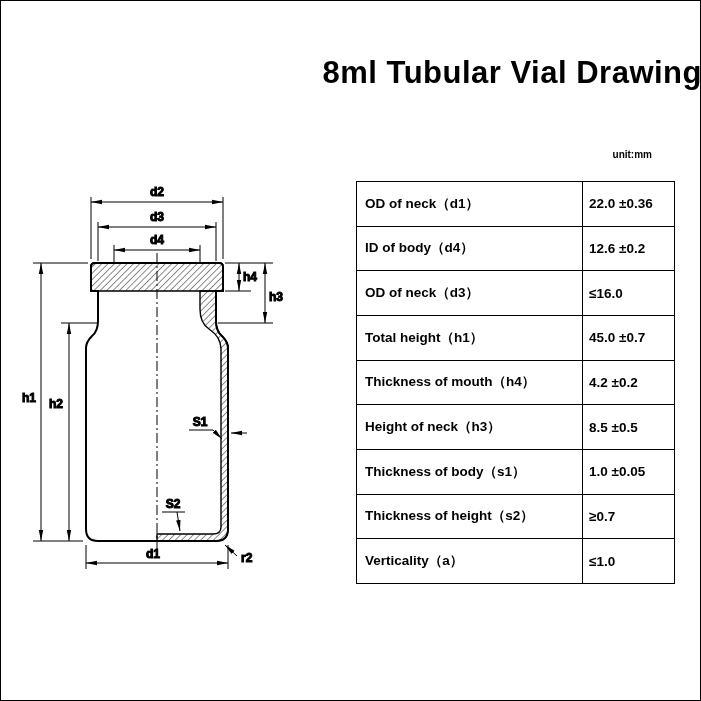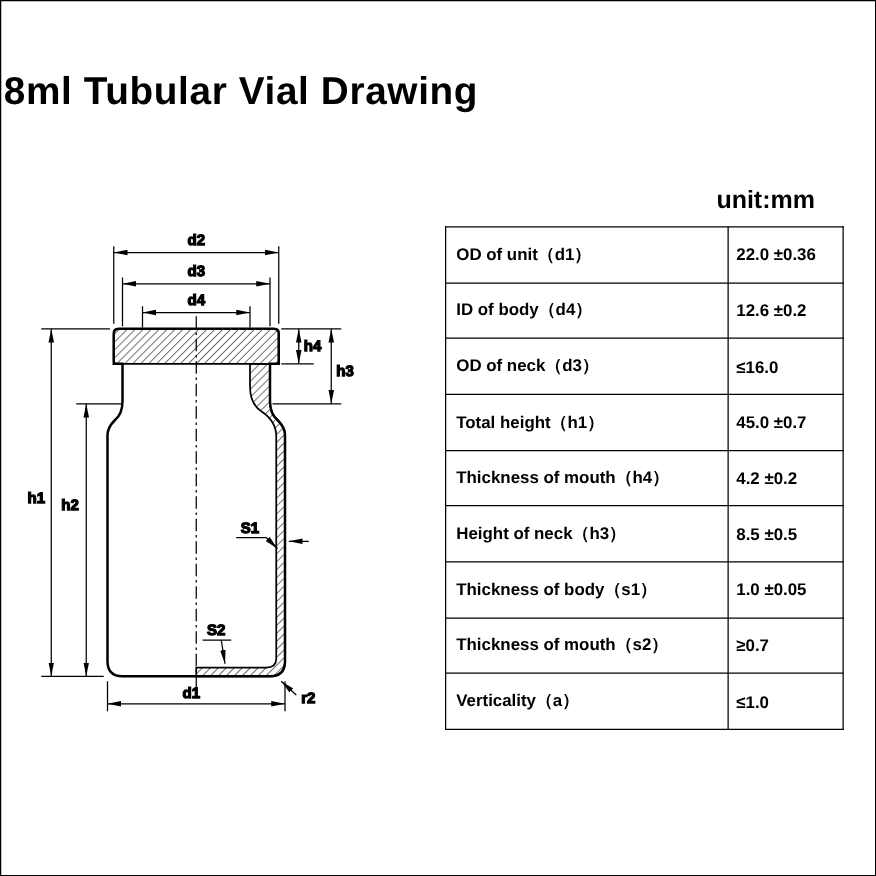--- a/index.html
+++ b/index.html
@@ -1,21 +1,21 @@
 <!DOCTYPE html>
 <html><head>
 <meta charset="utf-8">
 <style>
   html,body{margin:0;padding:0;background:#fff;}
   body{width:701px;height:701px;font-family:"Liberation Sans",sans-serif;}
   .page{position:relative;width:699px;height:699px;border:1px solid #000;background:#fff;overflow:hidden;}
-  .title{position:absolute;top:52px;left:0;width:100%;margin:2px;text-align:left;
+  .title{position:absolute;top:52px;left:0;width:100%;margin:2px;text-align:right;
          font-size:31px;font-weight:bold;color:#000;letter-spacing:.5px;}
   .unit{position:absolute;left:355px;top:148px;width:296px;text-align:right;
-        font-size:20px;font-weight:bold;color:#000;}
+        font-size:10px;font-weight:bold;color:#000;}
   table.spec{position:absolute;left:355px;top:180px;width:296px;height:403px;
              border-collapse:collapse;table-layout:fixed;}
   table.spec td{border:1px solid #000;font-size:13.5px;font-weight:bold;color:#000;
                 vertical-align:middle;overflow:hidden;white-space:nowrap;}
   td.lbl{width:213px;padding:0 4px 0 8px;}
   td.val{width:83px;padding:0 2px 0 6px;}
   svg.drawing{position:absolute;left:0;top:140px;}
   svg text{font-family:"Liberation Sans",sans-serif;font-size:12px;font-weight:bold;fill:#000;}
   .sil{fill:#fff;stroke:#000;stroke-width:2;}
   .hat{fill:url(#hatch);stroke:#000;stroke-width:1.4;}
@@ -27,21 +27,21 @@
 
 <div class="page">
 
   <h1 class="title">8ml Tubular Vial Drawing</h1>
 
   <div class="unit">unit:mm</div>
 
   <table class="spec">
     <tbody>
       <tr>
-          <td class="lbl">OD of unit（d1）</td>
+          <td class="lbl">OD of neck（d1）</td>
           <td class="val">22.0 ±0.36</td>
         </tr>
       <tr>
           <td class="lbl">ID of body（d4）</td>
           <td class="val">12.6 ±0.2</td>
         </tr>
       <tr>
           <td class="lbl">OD of neck（d3）</td>
           <td class="val">≤16.0</td>
         </tr>
@@ -55,21 +55,21 @@
         </tr>
       <tr>
           <td class="lbl">Height of neck（h3）</td>
           <td class="val">8.5 ±0.5</td>
         </tr>
       <tr>
           <td class="lbl">Thickness of body（s1）</td>
           <td class="val">1.0 ±0.05</td>
         </tr>
       <tr>
-          <td class="lbl">Thickness of mouth（s2）</td>
+          <td class="lbl">Thickness of height（s2）</td>
           <td class="val">≥0.7</td>
         </tr>
       <tr>
           <td class="lbl">Verticality（a）</td>
           <td class="val">≤1.0</td>
         </tr>
     </tbody>
   </table>
 
   <svg class="drawing" width="340" height="460" viewBox="0 140 340 460" xmlns="http://www.w3.org/2000/svg">

